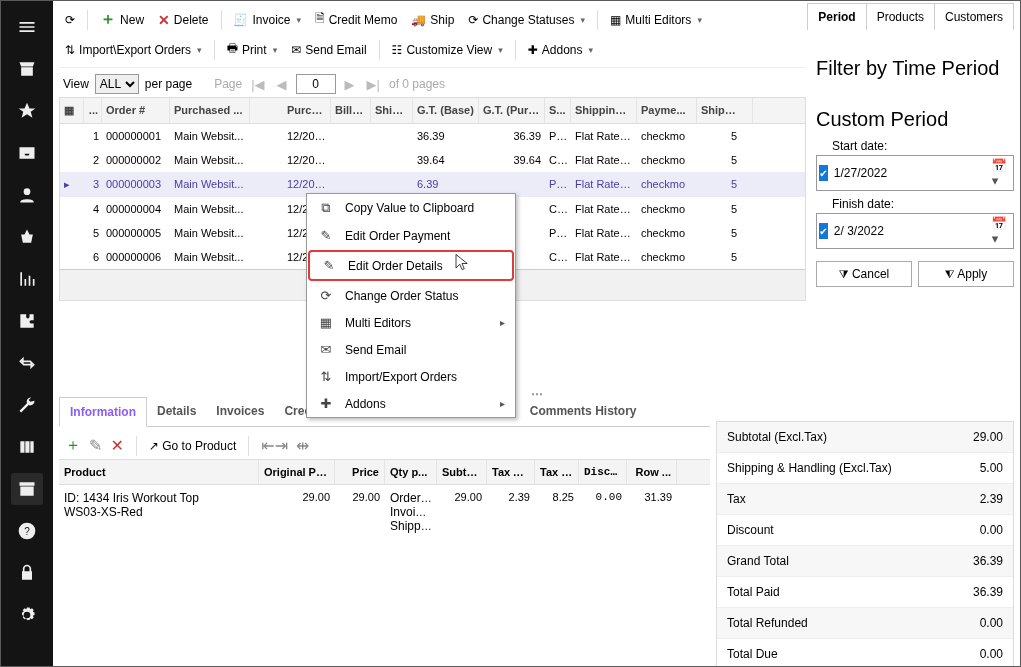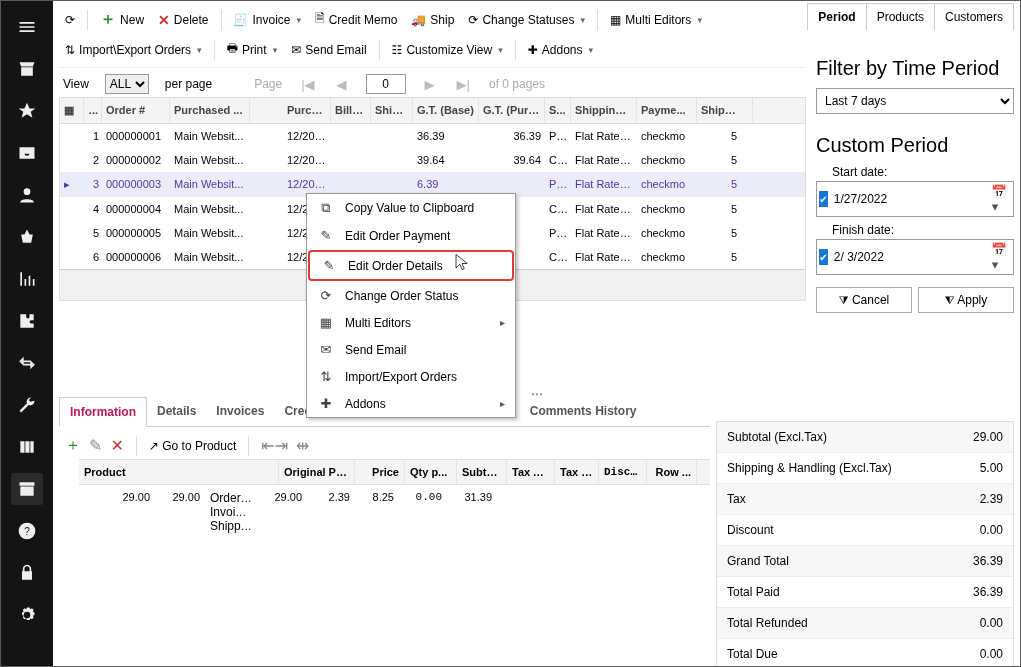--- a/index.html
+++ b/index.html
@@ -32,21 +32,21 @@
 .rpanel .sel { width:100%; border:1px solid #999; padding:4px; background:#fff; }
 .rpanel label { display:block; margin:6px 16px 2px; }
 .dateinput { display:flex; align-items:center; border:1px solid #999; padding:2px; }
 .dateinput .chk { width:16px; height:16px; background:#1577d6; margin-right:6px; display:flex; align-items:center; justify-content:center; color:#fff; font-size:10px;}
 .dateinput input { border:none; flex:1; outline:none; }
 .dateinput .cal { color:#555; font-size:13px; padding:0 3px;}
 .rbtnrow { display:flex; gap:6px; margin-top:12px; }
 .rbtn { flex:1; border:1px solid #aaa; padding:5px 12px; text-align:center; cursor:pointer; background:#fff; }
 
 
-.gridtop { position:absolute; left:58px; top:66px; right:214px; display:flex; align-items:center; gap:16px; border-top:1px solid #eee; padding:6px 4px; }
+.gridtop { position:absolute; left:58px; top:66px; right:214px; display:flex; align-items:center; gap:6px; border-top:1px solid #eee; padding:6px 4px; }
 .gridtop select { border:1px solid #999; height:20px; }
 .gridtop input.page { width:40px; border:1px solid #999; height:20px; text-align:center;}
 .pbtn { color:#bbb; cursor:pointer; font-size:13px; padding:0 3px; user-select:none;}
 
 .grid { position:absolute; left:58px; top:96px; right:214px; border:1px solid #ddd; background:#fff; }
 .ghead, .grow { display:flex; }
 .ghead { background:#f4f4f4; border-bottom:1px solid #ddd; }
 .gc { padding:6px 4px; overflow:hidden; white-space:nowrap; text-overflow:ellipsis; font-size:11px; }
 .ghead .gc { font-weight:600; color:#444; cursor:pointer; border-right:1px solid #e4e4e4;}
 .c-chk{width:24px;} .c-n{width:18px;text-align:right;padding-right:3px;} .c-ord{width:68px;} .c-pf{width:80px;} .c-po{width:48px;margin-left:33px;}
@@ -63,28 +63,28 @@
 .ctx .mi .mico { width:18px; text-align:center; color:#444; font-size:13px;}
 .ctx .sub::after { content:"▸"; margin-left:auto; font-size:10px; color:#555; }
 .cursor { position:absolute; left:452px; top:252px; z-index:101; }
 .cursor svg { width:18px; height:18px; }
 
 .dots { position:absolute; left:530px; top:386px; color:#888; font-weight:bold; }
 
 
 .ltabs { position:absolute; left:58px; top:396px; right:310px; display:flex; border-bottom:1px solid #ccc; }
 .ltabs .lt { padding:7px 10px; cursor:pointer; font-weight:600; color:#555;}
-.ltabs .lt.act { border:1px solid #ccc; border-bottom:1px solid #fff; background:#fff; color:#be185d; margin-bottom:-1px;}
+.ltabs .lt.act { border:1px solid #ccc; border-bottom:1px solid #fff; background:#fff; color:#8b5cf6; margin-bottom:-1px;}
 
 .ltool { position:absolute; left:58px; top:426px; right:310px; display:flex; align-items:center; gap:8px; padding:8px 6px; }
 .ltool .ib { font-size:16px; cursor:pointer; }
 .ltool .green{color:#2a902a;} .ltool .grey{color:#888;} .ltool .red{color:#c33;}
 
 
-.pgrid { position:absolute; left:58px; top:458px; right:310px; border-top:1px solid #ddd;margin-left:20px;}
+.pgrid { position:absolute; left:58px; top:458px; right:310px; border-top:1px solid #ddd;}
 .phead, .prow { display:flex; }
 .phead { background:#f4f4f4; border-bottom:1px solid #ddd;}
 .pc { padding:6px 5px; font-size:11px; overflow:hidden; text-overflow:ellipsis; white-space:nowrap;}
 .phead .pc{ font-weight:600; border-right:1px solid #e4e4e4;}
 .p-name{width:200px;} .p-op{width:76px;text-align:right;} .p-pr{width:50px;text-align:right;}
 .p-qty{width:52px;} .p-sub{width:50px;text-align:right;} .p-ta{width:48px;text-align:right;}
 .p-tp{width:44px;text-align:right;} .p-dis{width:48px;text-align:right;font-family:Liberation Mono, monospace;} .p-rt{width:50px;text-align:right;}
 .prow .p-name { white-space:normal; }
 .prow .p-qty { white-space:normal; }
 
@@ -239,22 +239,21 @@
 </div>
 
 <div class="righttabs">
   <div class="rtab act">Period</div>
   <div class="rtab">Products</div>
   <div class="rtab">Customers</div>
 </div>
 
 <div class="rpanel">
   <h2>Filter by Time Period</h2>
-  <select class="sel"><option>Last 7 days</option></select>
-  <h2 style="margin-top:20px">Custom Period</h2>
+  <h2 style="margin-top:28px">Custom Period</h2>
   <label>Start date:</label>
   <div class="dateinput">
     <span class="chk">✔</span>
     <input value="1/27/2022" style="">
     <span class="cal">📅▾</span>
   </div>
   <label>Finish date:</label>
   <div class="dateinput">
     <span class="chk">✔</span>
     <input value="2/ 3/2022" style="">
@@ -459,20 +458,21 @@
     <div class="pc p-op">Original Pri...</div>
     <div class="pc p-pr">Price</div>
     <div class="pc p-qty">Qty p...</div>
     <div class="pc p-sub">Subto...</div>
     <div class="pc p-ta">Tax A...</div>
     <div class="pc p-tp">Tax P...</div>
     <div class="pc p-dis">Disco...</div>
     <div class="pc p-rt">Row ...</div>
   </div>
   <div class="prow">
+    <div class="pc p-name"><span>ID: 1434 Iris Workout Top</span><br><span>WS03-XS-Red</span></div>
     <div class="pc p-op">29.00</div>
     <div class="pc p-pr">29.00</div>
     <div class="pc p-qty"><span>Ordered</span><br><span>Invoiced</span><br><span>Shipped</span></div>
     <div class="pc p-sub">29.00</div>
     <div class="pc p-ta">2.39</div>
     <div class="pc p-tp">8.25</div>
     <div class="pc p-dis">0.00</div>
     <div class="pc p-rt">31.39</div>
   </div>
 </div>

